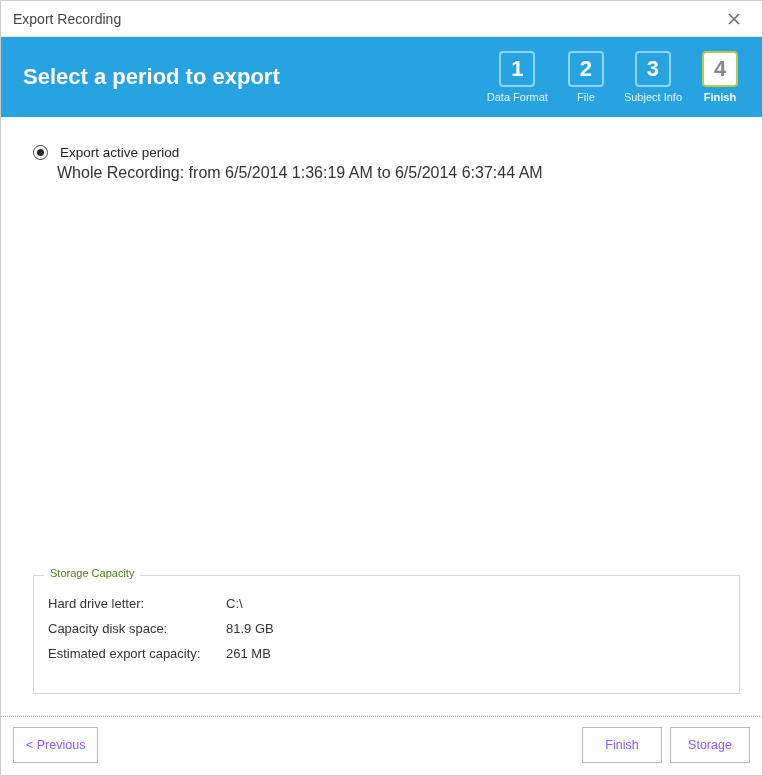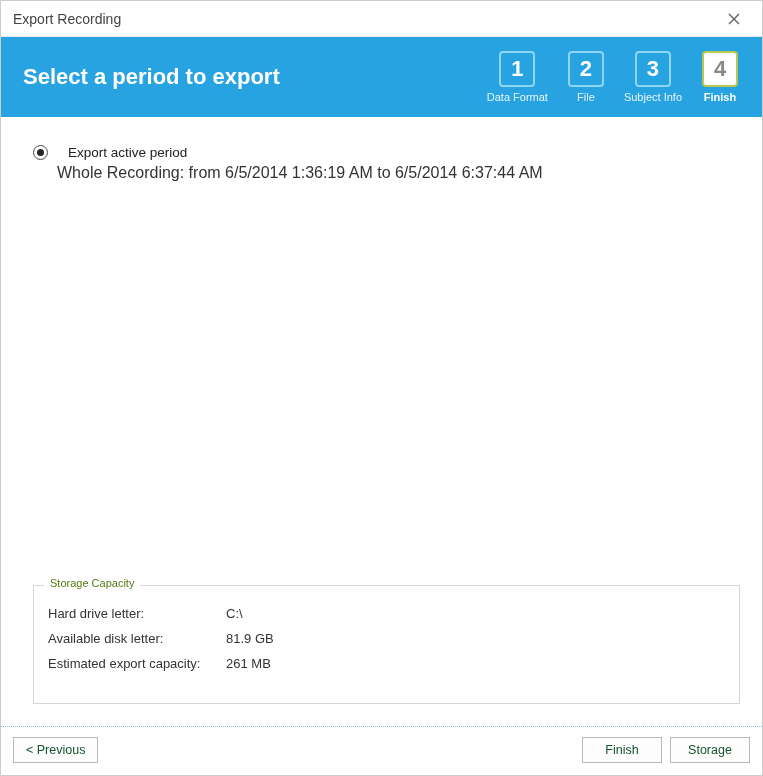--- a/index.html
+++ b/index.html
@@ -77,21 +77,21 @@
     flex: 1;
     padding: 28px 22px 10px 32px;
     display: flex;
     flex-direction: column;
     font-size: 13px;
     color: #333;
     position: relative;
   }
   .option { margin-bottom: 14px; }
   .option-row {
-    display: flex; align-items: center; gap: 20px;
+    display: flex; align-items: center; gap: 12px;
     cursor: pointer;
   }
   .radio {
     width: 15px; height: 15px;
     border: 1.5px solid #4a4a4a;
     border-radius: 50%;
     display: flex; align-items: center; justify-content: center;
     flex-shrink: 0;
   }
   .radio.checked::after {
@@ -140,24 +140,24 @@
   }
   .footer {
     display: flex;
     align-items: center;
     padding: 10px 12px 12px 12px;
     gap: 8px;
   }
   .footer .spacer { flex: 1; }
   .btn {
     min-width: 80px;
-    height: 26px;
+    height: 36px;
     padding: 0 12px;
     font-size: 12.5px;
-    color: #14532d;
+    color: #8b5cf6;
     background: #fdfdfd;
     border: 1px solid #b8b8b8;
     cursor: pointer;
     display: inline-flex;
     align-items: center; justify-content: center;
   }
 </style>
 </head>
 <body>
 
@@ -207,21 +207,21 @@
     </div>
 
 
     <div class="storage">
       <span class="legend">Storage Capacity</span>
       <div class="storage-row">
         <div class="storage-label">Hard drive letter:</div>
         <div class="storage-value">C:\</div>
       </div>
       <div class="storage-row">
-        <div class="storage-label">Available disk letter:</div>
+        <div class="storage-label">Capacity disk space:</div>
         <div class="storage-value">81.9 GB</div>
       </div>
       <div class="storage-row">
         <div class="storage-label">Estimated export capacity:</div>
         <div class="storage-value">261 MB</div>
       </div>
     </div>
 
   </div>
 

